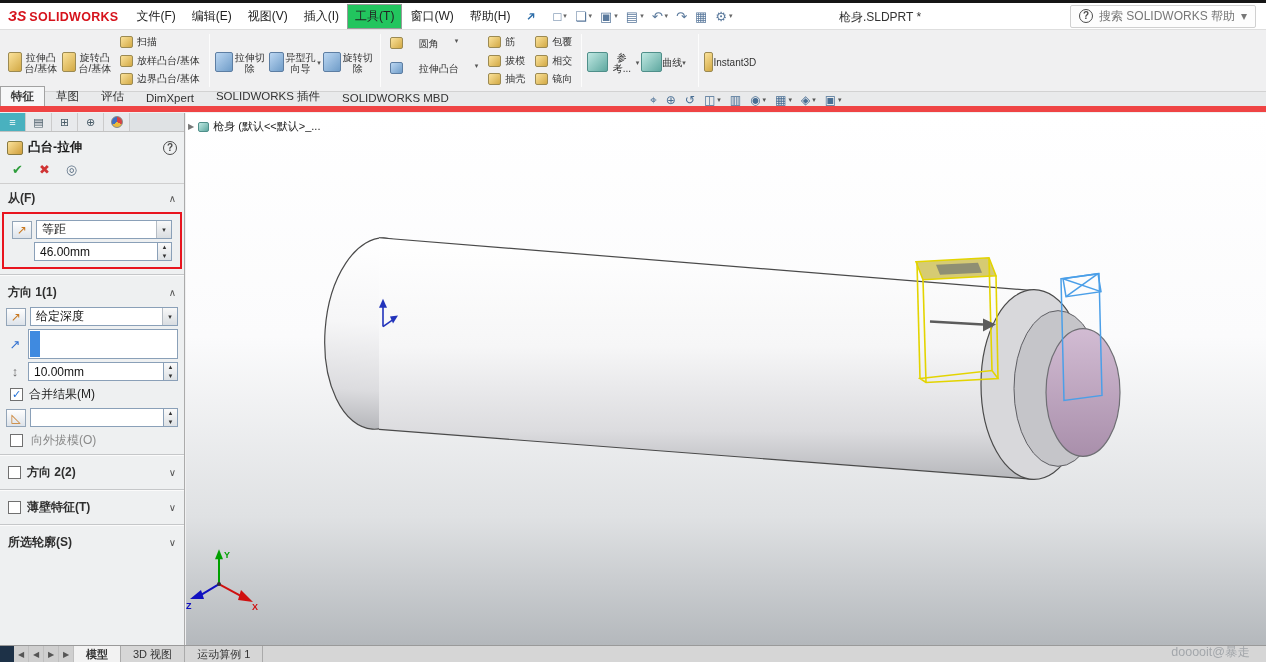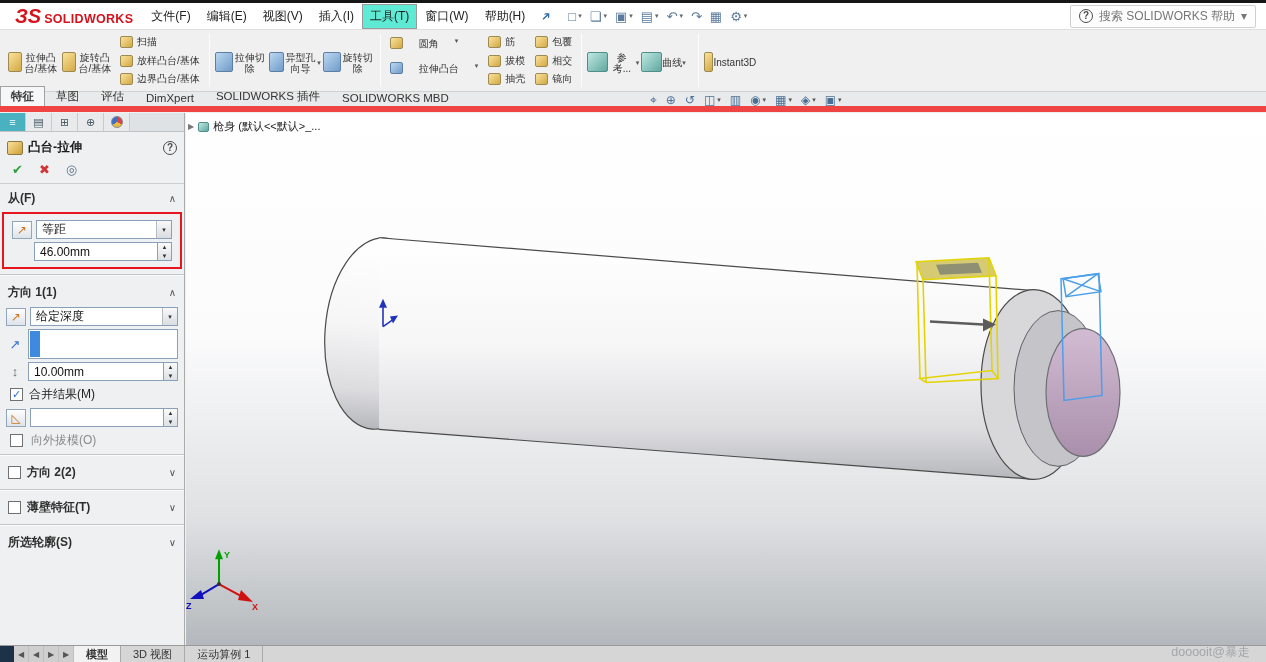--- a/index.html
+++ b/index.html
@@ -6,25 +6,25 @@
   html,body { width:1266px; height:662px; overflow:hidden;
     font-family:"Liberation Sans","DejaVu Sans",sans-serif; background:#f0f0f1; position:relative; }
 
   
   .topedge{ height:3px; background:#161616; }
 
   
   .titlebar{ height:27px; background:#ffffff; border-bottom:1px solid #dedede;
     display:flex; align-items:center; font-size:12px; color:#222; }
   .logo{ display:flex; align-items:baseline; gap:3px; padding:0 10px 0 8px; min-width:118px; }
-  .brandmark{ color:#d6131c; font-weight:bold; font-style:italic; font-size:20px;margin-left:7px; }
+  .brandmark{ color:#d6131c; font-weight:bold; font-style:italic; font-size:14px; }
   .brand{ color:#d6131c; font-weight:bold; letter-spacing:.3px; font-size:12.5px; }
   .menus{ display:flex; align-items:center; }
   .menu{ padding:3px 7px; border:1px solid transparent; }
-  .menu.active{ border-color:#9a9a9a; background:#5eead4; }
+  .menu.active{ border-color:#9a9a9a; background:#22c55e; }
   .pin{ color:#2d6da8; font-size:12px; transform:rotate(-45deg); padding:0 8px; display:inline-block; }
   .qtoolbar{ display:flex; align-items:center; gap:2px; margin-left:6px; }
   .qt{ display:flex; align-items:center; padding:2px 3px; color:#5b7a9d; font-size:13px; }
   .qt .qcaret{ font-size:7px; color:#666; margin-left:2px; }
   .doctitle{ position:absolute; left:780px; width:200px; text-align:center; color:#333; font-size:12px; top:9px; }
   .helpbox{ margin-left:auto; margin-right:10px; display:flex; align-items:center; gap:6px;
     border:1px solid #d0d0d0; border-radius:2px; padding:2px 8px; color:#777; background:#fdfdfd; }
   .helpcircle{ width:14px; height:14px; border-radius:50%; border:1.5px solid #4b4b4b; color:#4b4b4b;
     font-size:10px; line-height:11px; text-align:center; font-weight:bold; }
 
@@ -156,20 +156,21 @@
         <span>↷</span>
       </span>
     <span class="qt">
         <span>▦</span>
       </span>
     <span class="qt">
         <span>⚙</span>
         <span class="qcaret">▾</span>
       </span>
   </div>
+  <div class="doctitle">枪身.SLDPRT *</div>
   <div class="helpbox">
     <span class="helpcircle">?</span>
     <span>搜索 SOLIDWORKS 帮助</span>
     <span class="qcaret">▾</span>
   </div>
 </div>
 
 <div class="ribbon">
   <div class="rgroup">
     <div class="rbtn-lg">

